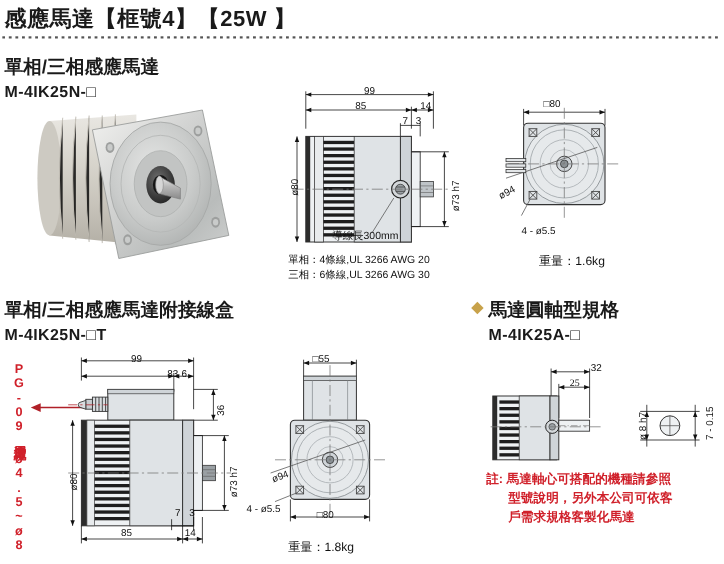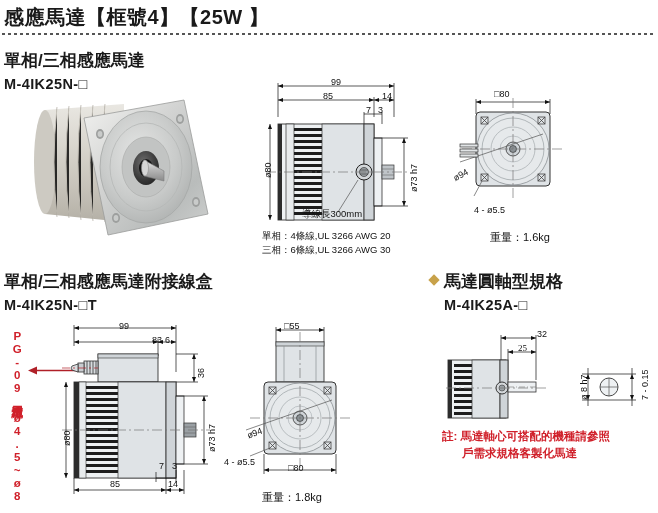--- a/index.html
+++ b/index.html
@@ -496,14 +496,15 @@
     <line x1="163" y1="50" x2="163" y2="68" stroke="#555" stroke-width="0.7"></line>
   </svg>
 </div>
 <div class="abs dim" style="left:537px;top:330px;">32</div>
 <div class="abs dim" style="left:518px;top:344px;font-family:Liberation Serif, serif;">25</div>
 <div class="abs dimv" style="left:580px;top:400px;">ø 8 h7</div>
 <div class="abs dimv" style="left:641px;top:400px;">7 - 0.15</div>
 
 <div class="abs redtxt" id="shaft-note">
   <div>註: 馬達軸心可搭配的機種請參照</div>
+  <div style="padding-left:20px;">型號說明，另外本公司可依客</div>
   <div style="padding-left:20px;">戶需求規格客製化馬達</div>
 </div>
 
 </body></html>

